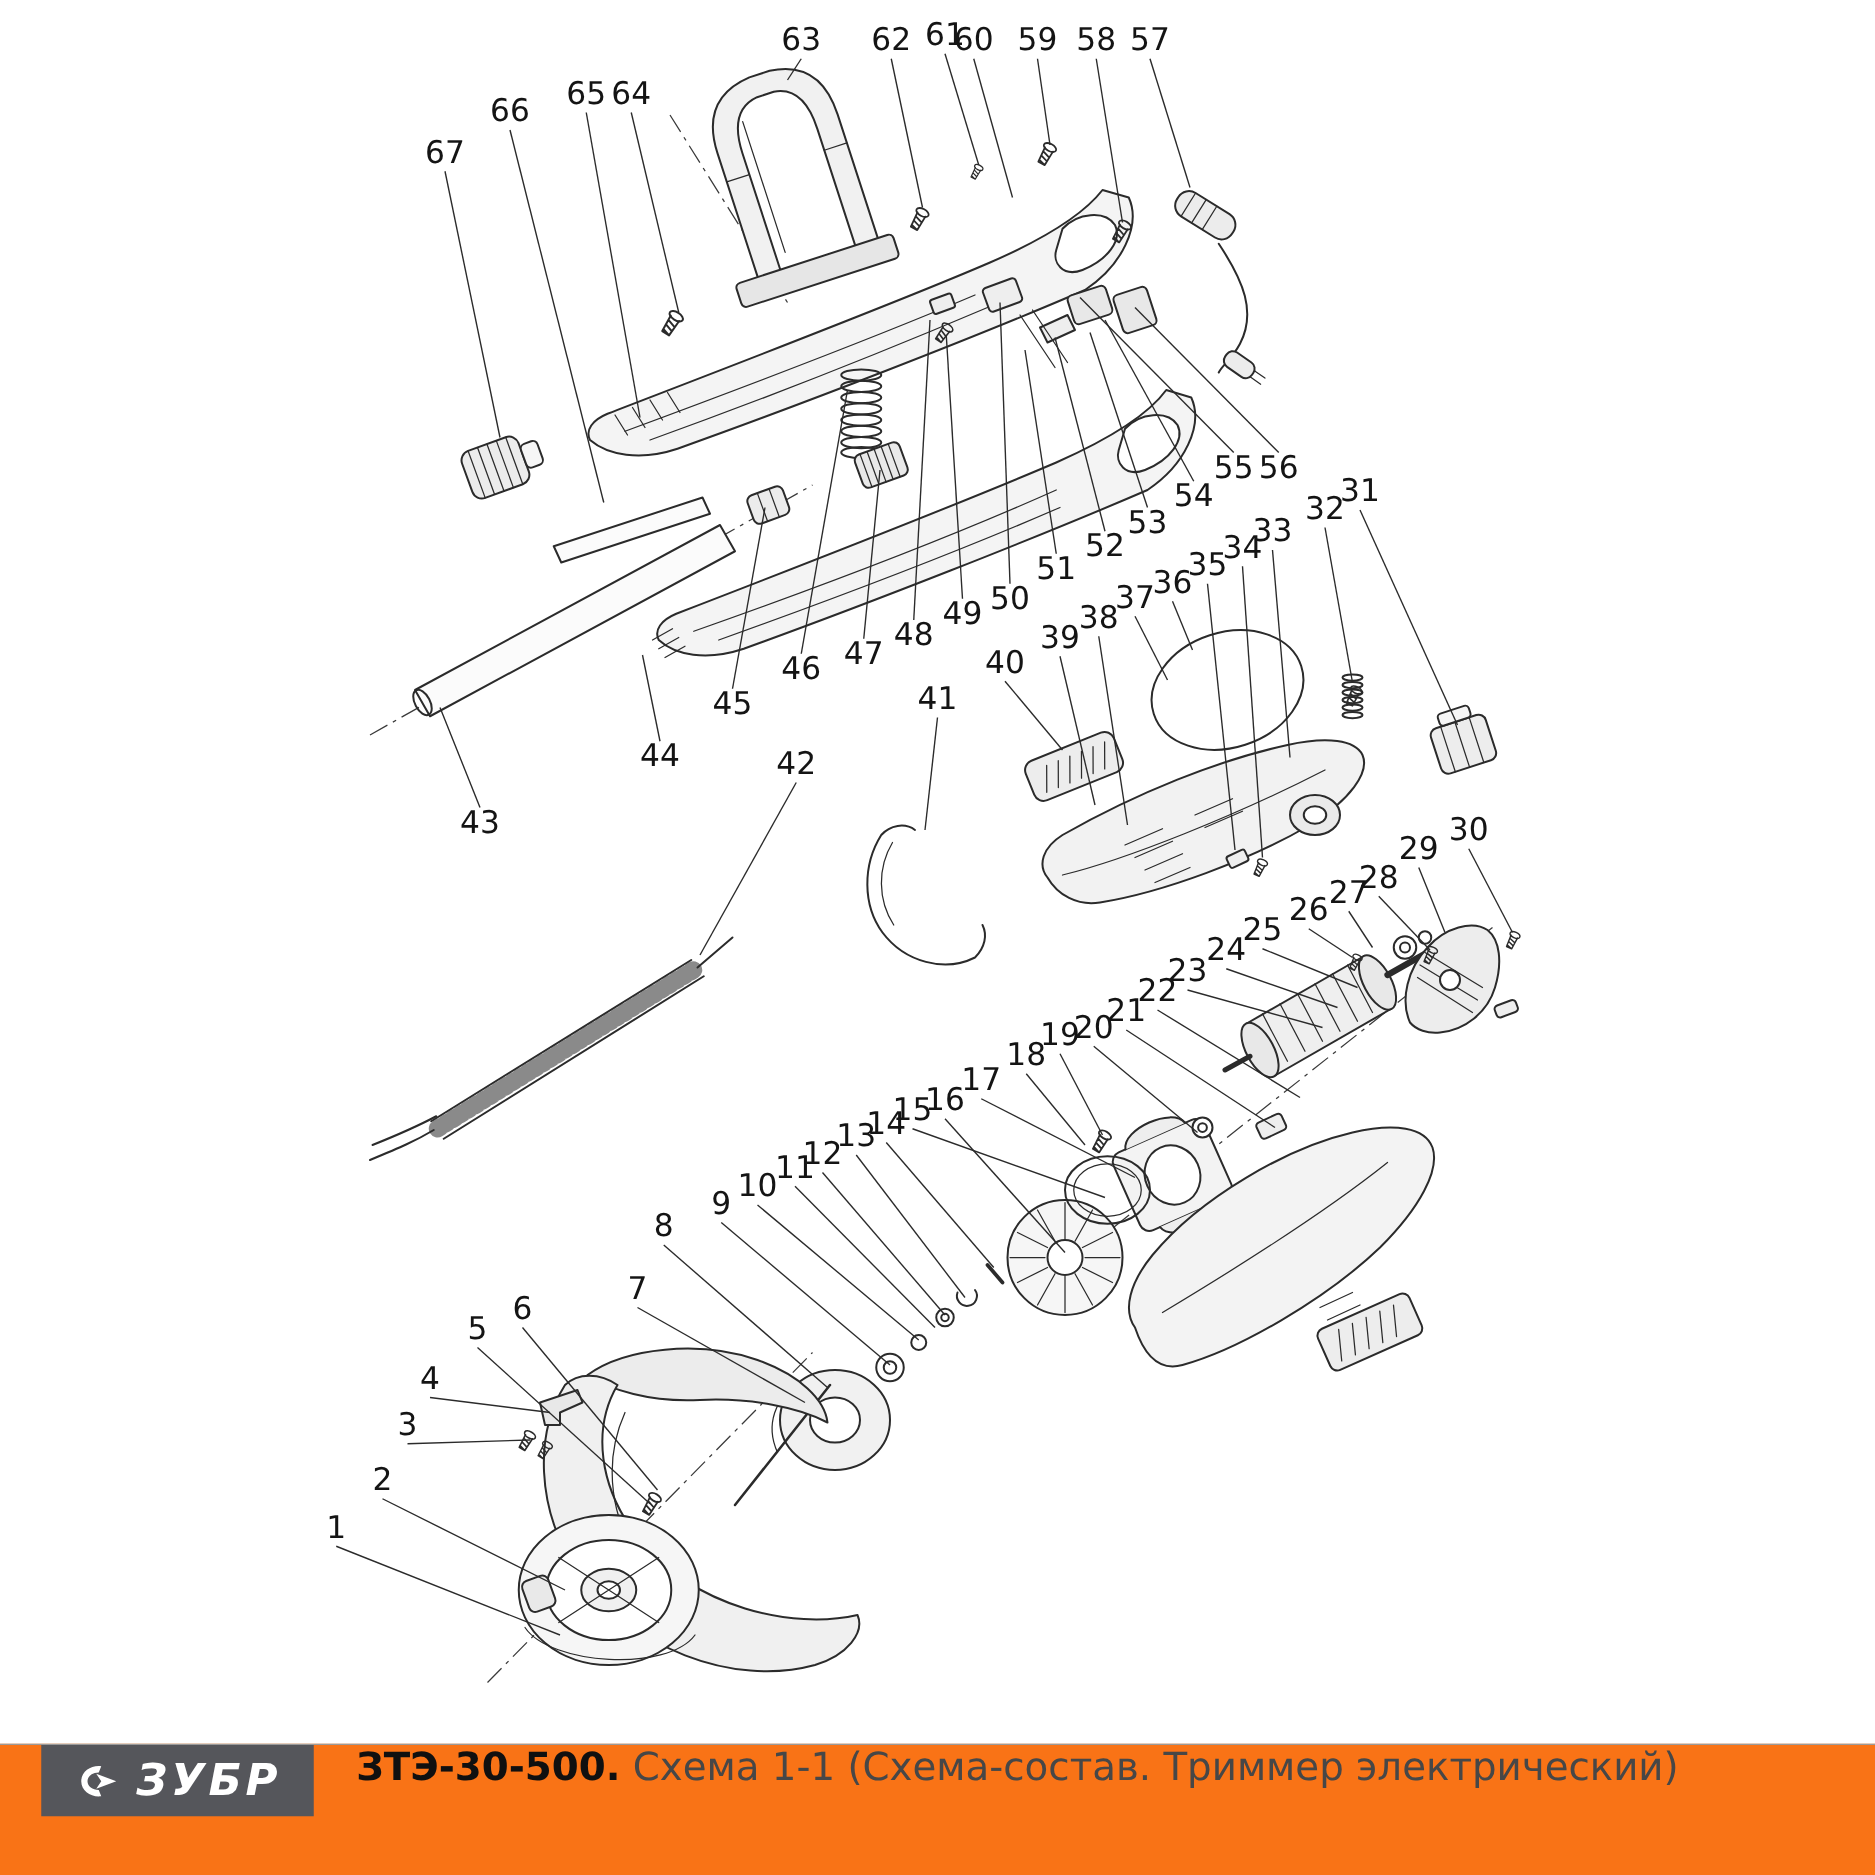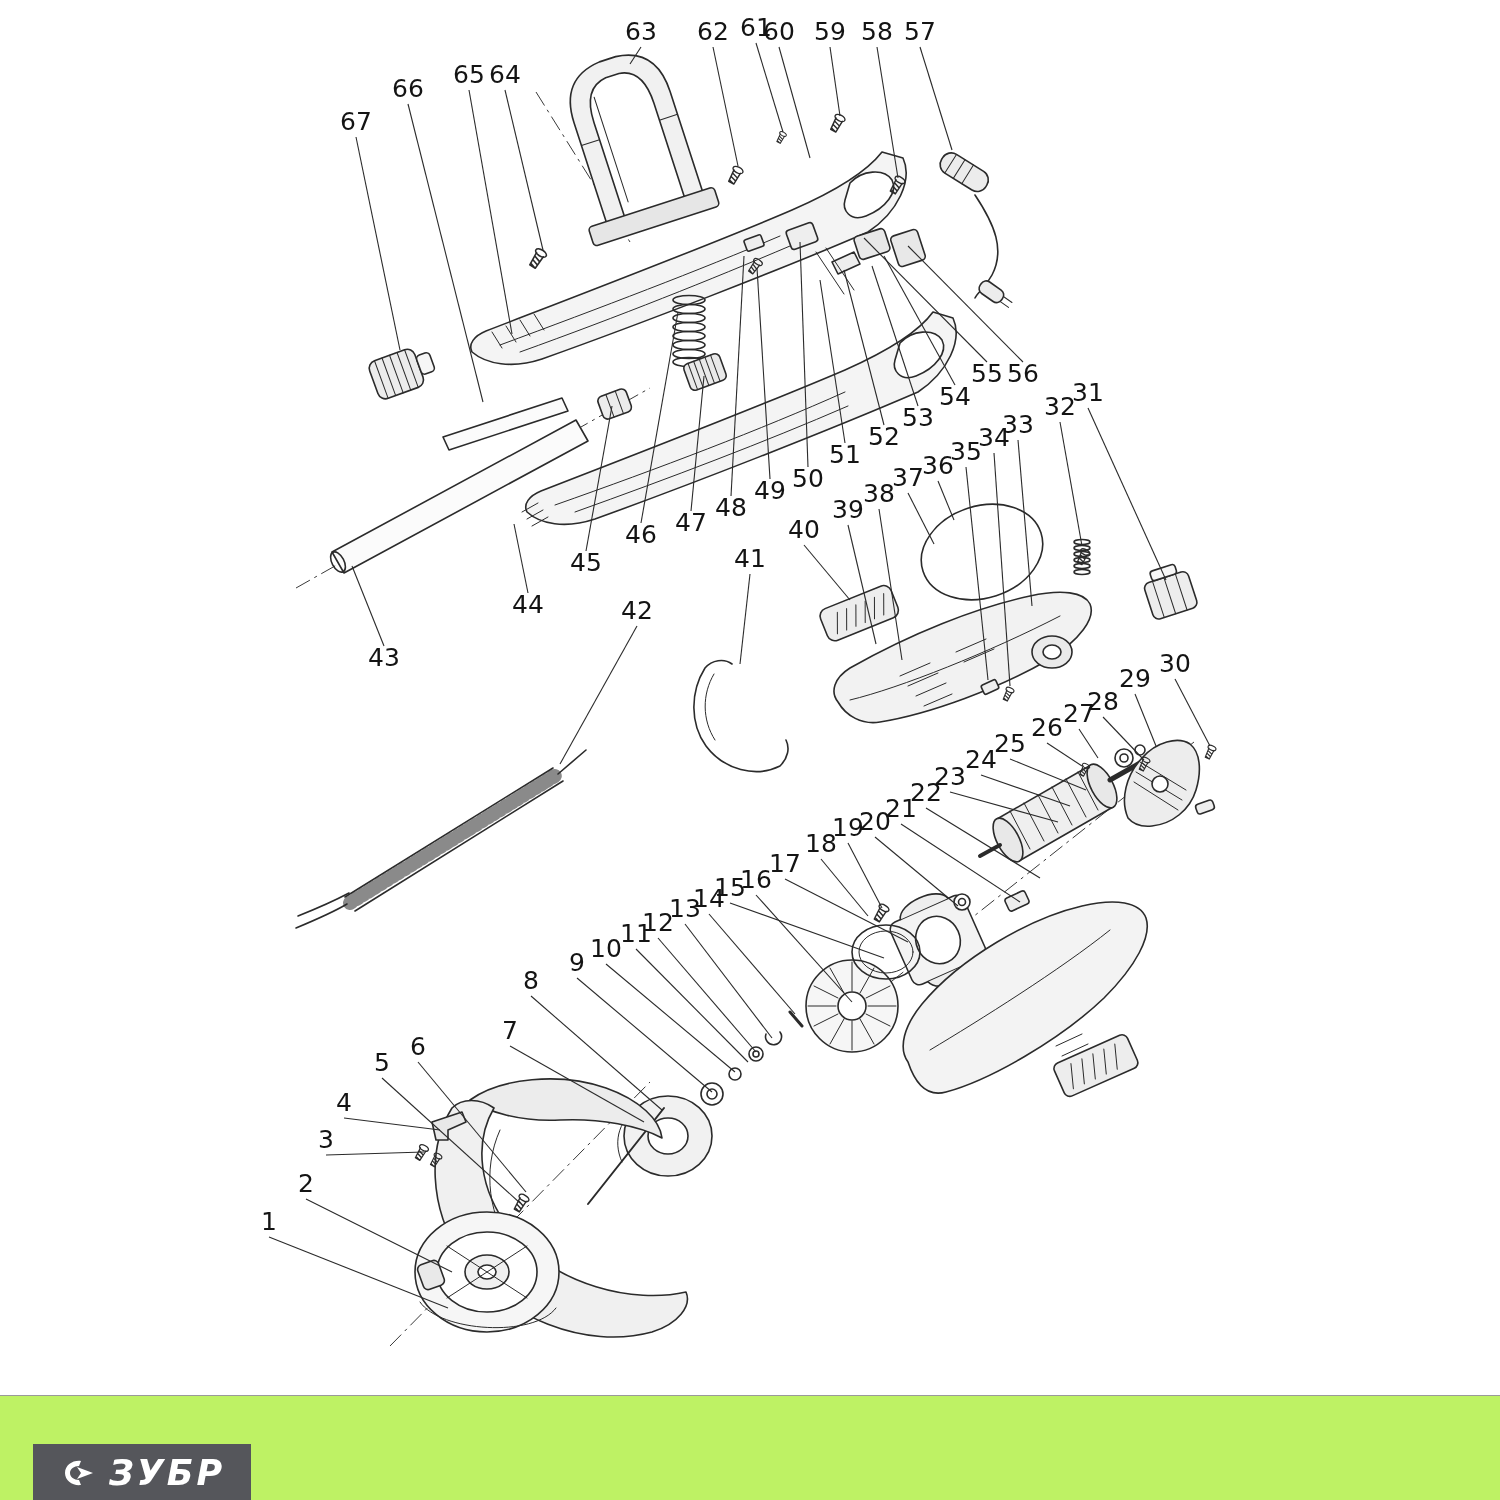--- a/index.html
+++ b/index.html
@@ -3,21 +3,21 @@
 <meta charset="utf-8">
 <style>
   html,body{margin:0;padding:0;background:#ffffff;}
   body{width:1500px;height:1500px;position:relative;font-family:"DejaVu Sans",sans-serif;}
   .page{position:absolute;inset:0;background:#fff;}
   svg.diagram{position:absolute;top:0;left:0;}
   .callout-num{font-family:"DejaVu Sans",sans-serif;font-size:25px;fill:#141414;text-anchor:middle;}
   .leader{stroke:#2b2b2b;stroke-width:1.1;}
   .axis{stroke:#3a3a3a;stroke-width:1;stroke-dasharray:16 5 3 5;fill:none;}
   .footer{position:absolute;left:0;top:1395px;width:1500px;height:105px;border-top:1px solid #9a9a9a;
-          display:flex;align-items:flex-end;gap:34px;background:#bef264;}
+          display:flex;align-items:flex-start;gap:34px;background:#f97316;}
   .logo{margin-left:33px;width:218px;height:57px;display:flex;align-items:center;justify-content:center;
         gap:10px;color:#fff;font-weight:800;font-size:35px;letter-spacing:3px;font-style:italic;}
   .caption{font-size:31px;color:#474747;white-space:nowrap;}
   .caption .model{font-weight:bold;color:#101010;font-style:normal;}
 </style>
 </head>
 <body>
 
 <div class="page">
 
@@ -397,15 +397,19 @@
 </svg>
 
 <div class="footer">
   <div class="logo" style="background: rgb(85, 86, 91);">
     <svg width="40" height="40" viewBox="0 0 40 40">
       <path d="M6,20 C6,12 14,7 22,8 L20,13 C15,13 11,16 11,20 C11,24 15,27 20,27 L22,32 C14,33 6,28 6,20 Z" fill="#ffffff"></path>
       <path d="M18,14 L34,20 L18,26 L22,20 Z" fill="#ffffff"></path>
     </svg>
     <span>ЗУБР</span>
   </div>
+  <div class="caption">
+    <span class="model">ЗТЭ-30-500.</span>
+    <span>Схема 1-1 (Схема-состав. Триммер электрический)</span>
+  </div>
 </div>
 
 </div>
 
 </body></html>

